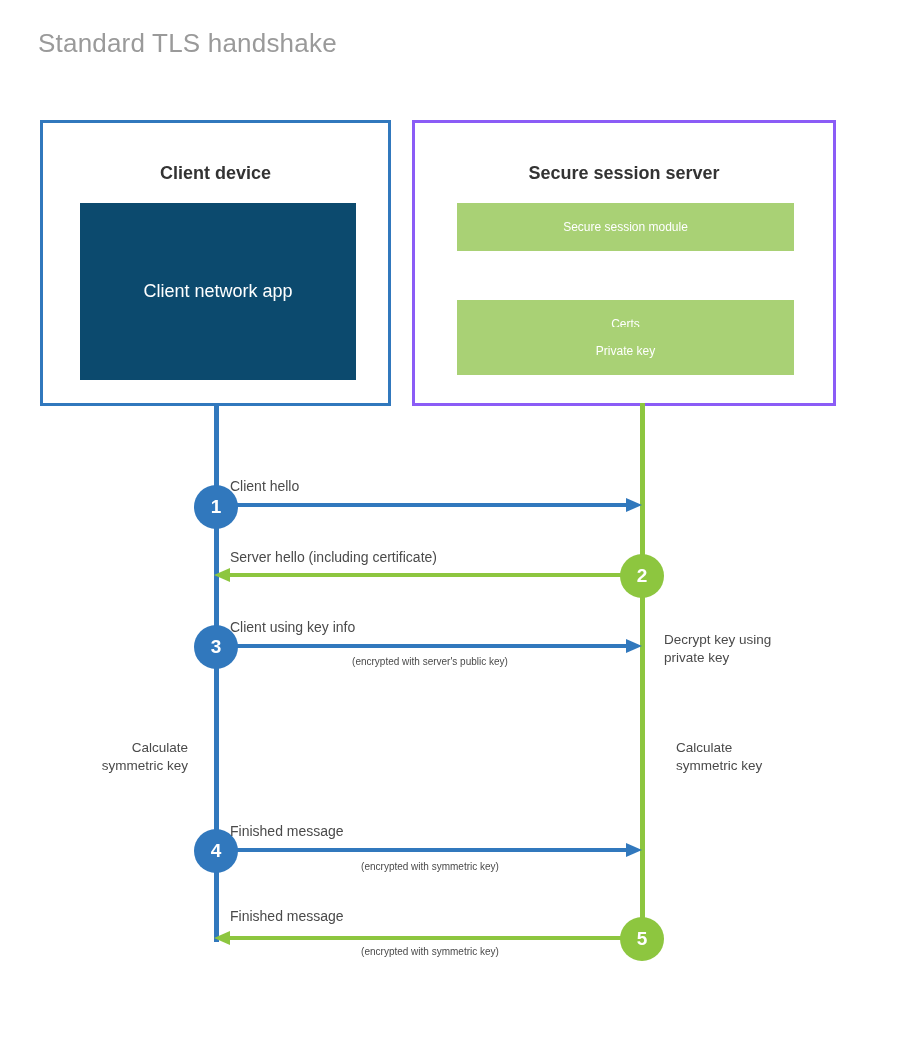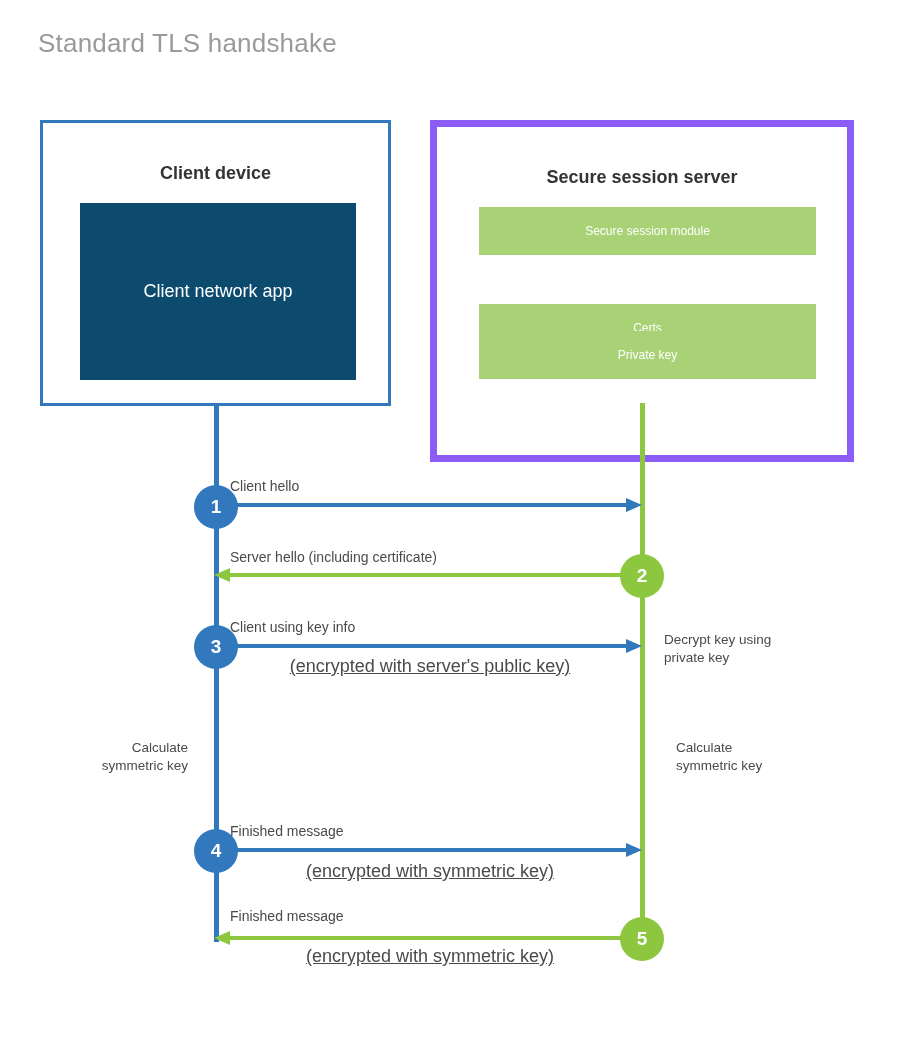--- a/index.html
+++ b/index.html
@@ -34,25 +34,25 @@
     box-sizing: border-box;
   }
   #client-box {
     left: 40px;
     top: 120px;
     width: 351px;
     height: 286px;
     border: 3px solid #3178bd;
   }
   #server-box {
-    left: 430px;
+    left: 412px;
     top: 120px;
     width: 424px;
-    height: 342px;
-    border: 7px solid #8b5cf6;
+    height: 286px;
+    border: 3px solid #8b5cf6;
   }
   .party-title {
     position: absolute;
     left: 0;
     right: 0;
     top: 28px;
     text-align: center;
     font-size: 18px;
     font-weight: bold;
     color: #333333;
@@ -153,25 +153,24 @@
     position: absolute;
     text-align: left;
     font-size: 14px;
     font-weight: 300;
     color: #4a4a4a;
     white-space: nowrap;
   }
   .msg-sub {
     position: absolute;
     text-align: center;
-    font-size: 18px;
+    font-size: 10px;
     font-weight: 300;
     color: #4a4a4a;
     white-space: nowrap;
-    text-decoration: underline;
   }
   #msg-1-main { left: 230px; top: 478px; width: 400px; }
   #msg-2-main { left: 230px; top: 549px; width: 400px; }
   #msg-3-main { left: 230px; top: 619px; width: 400px; }
   #msg-3-sub  { left: 230px; top: 656px; width: 400px; }
   #msg-4-main { left: 230px; top: 823px; width: 400px; }
   #msg-4-sub  { left: 230px; top: 861px; width: 400px; }
   #msg-5-main { left: 230px; top: 908px; width: 400px; }
   #msg-5-sub  { left: 230px; top: 946px; width: 400px; }
 

